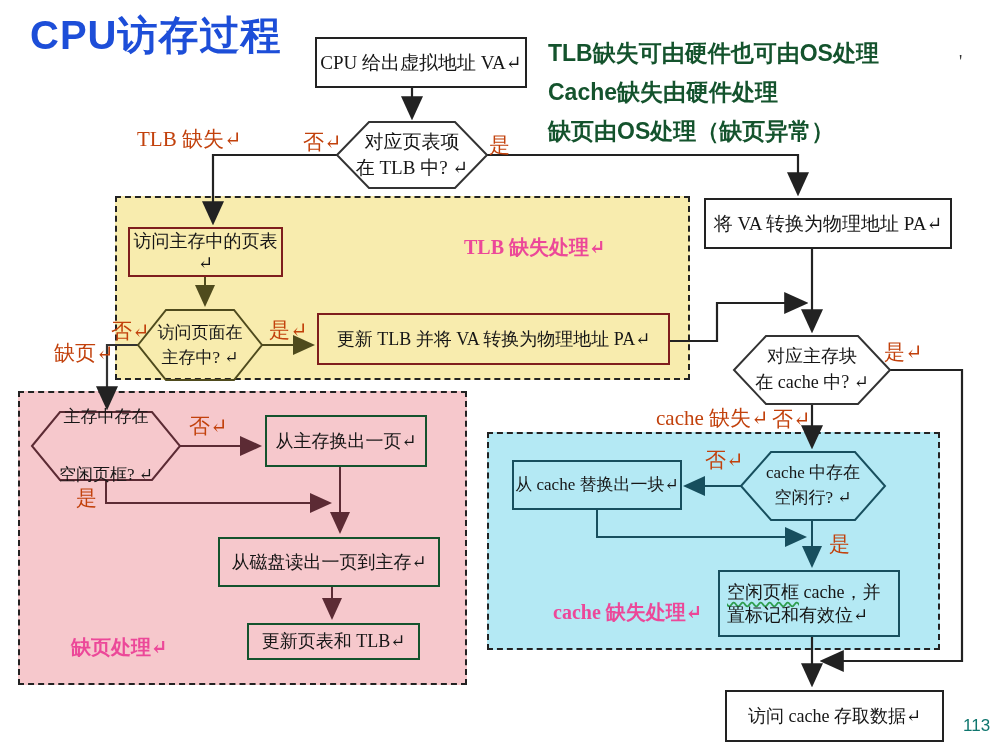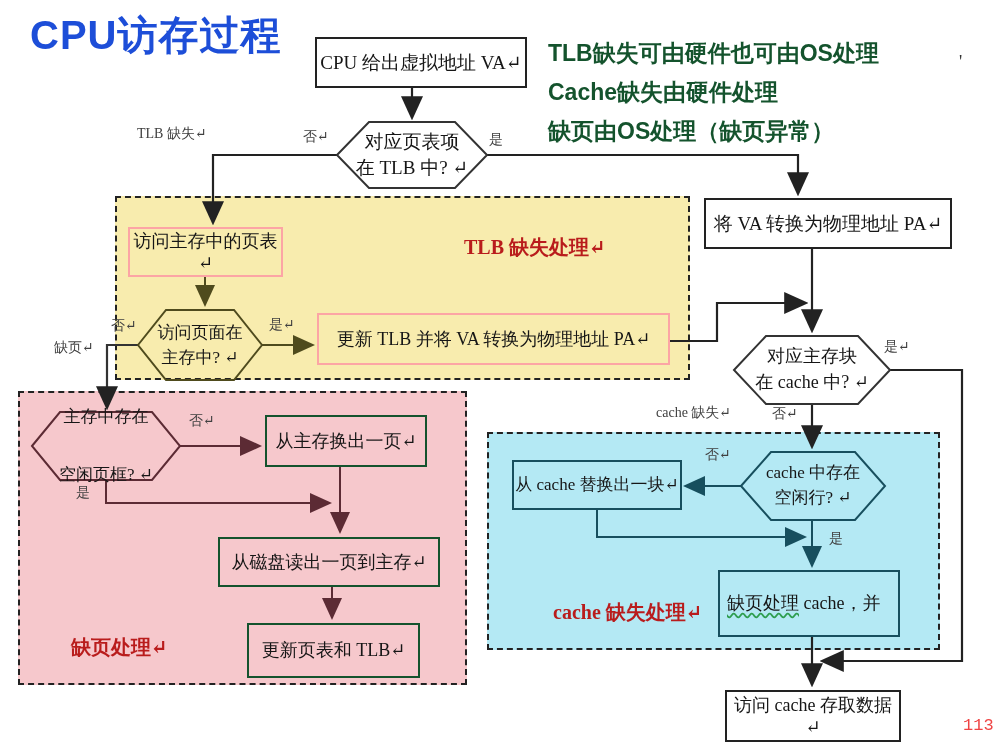--- a/index.html
+++ b/index.html
@@ -6,33 +6,33 @@
   #canvas{position:relative;width:1000px;height:745px;background:#ffffff;overflow:hidden;
           font-family:"Liberation Serif","DejaVu Serif",serif;color:#161616;}
   .region{position:absolute;border:2px dashed #222;box-sizing:border-box;z-index:0;}
   #region-tlb-miss{left:115px;top:196px;width:575px;height:184px;background:#f8ecae;}
   #region-page-fault{left:18px;top:391px;width:449px;height:294px;background:#f6c8cc;}
   #region-cache-miss{left:487px;top:432px;width:453px;height:218px;background:#b4e9f4;}
   svg.wires{position:absolute;left:0;top:0;z-index:1;pointer-events:none;}
   .box{position:absolute;box-sizing:border-box;display:flex;align-items:center;justify-content:center;
        text-align:center;z-index:2;line-height:1.25;}
   .bk{border:2px solid #222;background:#fff;}
-  .ol{border:2px solid #fca5a5;background:transparent;}
+  .ol{border:2px solid #7f1d1d;background:transparent;}
   .mr{border:2px solid #14532d;background:transparent;}
   .tl{border:2px solid #174f5e;background:transparent;}
   .hextext{position:absolute;display:flex;flex-direction:column;align-items:center;justify-content:center;
            text-align:center;z-index:2;}
-  .lbl{position:absolute;white-space:nowrap;z-index:3;font-size:14px;color:#404040;}
-  .rlabel{position:absolute;white-space:nowrap;z-index:3;font-size:20px;font-weight:bold;color:#b91c1c;}
+  .lbl{position:absolute;white-space:nowrap;z-index:3;font-size:21px;color:#c2410c;}
+  .rlabel{position:absolute;white-space:nowrap;z-index:3;font-size:20px;font-weight:bold;color:#ec4899;}
   #title{position:absolute;left:30px;top:8px;font-family:"Liberation Sans","DejaVu Sans",sans-serif;
          font-weight:bold;font-size:40px;color:#1d4ed8;letter-spacing:1px;z-index:3;}
   #notes{position:absolute;left:548px;top:34px;width:445px;font-family:"Liberation Sans","DejaVu Sans",sans-serif;
          font-weight:bold;font-size:23px;line-height:39px;color:#14532d;z-index:3;}
-  #page-num{position:absolute;left:963px;top:716px;font-family:Liberation Mono, monospace;
-            font-size:17px;color:#ef4444;z-index:3;}
+  #page-num{position:absolute;left:963px;top:716px;font-family:Liberation Sans, sans-serif;
+            font-size:17px;color:#0f766e;z-index:3;}
   #tick{position:absolute;left:959px;top:52px;font-size:18px;color:#333;z-index:3;}
   .wavy{text-decoration-line:underline;text-decoration-style:wavy;text-decoration-color:#2e9e4f;
         text-underline-offset:3px;}
   .t19{font-size:19px;} .t18{font-size:18px;} .t17{font-size:17px;}
 </style>
 </head>
 <body>
 
 <div id="canvas">
 
@@ -93,28 +93,29 @@
   </div>
   <div id="tick">'</div>
   <div id="page-num">113</div>
 
   <div class="box bk t19" style="left:315px;top:37px;width:212px;height:51px;">CPU 给出虚拟地址 VA↵</div>
   <div class="box ol t18" style="left:128px;top:227px;width:155px;height:50px;">访问主存中的页表↵</div>
   <div class="box ol t18" style="left:317px;top:313px;width:353px;height:52px;">更新 TLB 并将 VA 转换为物理地址 PA↵</div>
   <div class="box bk t19" style="left:704px;top:198px;width:248px;height:51px;">将 VA 转换为物理地址 PA↵</div>
   <div class="box mr t18" style="left:265px;top:415px;width:162px;height:52px;">从主存换出一页↵</div>
   <div class="box mr t18" style="left:218px;top:537px;width:222px;height:50px;">从磁盘读出一页到主存↵</div>
-  <div class="box mr t18" style="left:247px;top:623px;width:173px;height:55px;">更新页表和 TLB↵</div>
+  <div class="box mr t18" style="left:247px;top:623px;width:173px;height:37px;">更新页表和 TLB↵</div>
   <div class="box tl t17" style="left:512px;top:460px;width:170px;height:50px;">从 cache 替换出一块↵</div>
   <div class="box tl t18" style="left:718px;top:570px;width:182px;height:67px;justify-content:flex-start;text-align:left;padding-left:7px;">
     <div>
-      <span class="wavy">缺页处理</span><span> cache，并</span>
+      <span class="wavy">空闲页框</span><span> cache，并</span>
+      <div>置标记和有效位↵</div>
     </div>
   </div>
-  <div class="box bk t18" style="left:725px;top:690px;width:176px;height:52px;">访问 cache 存取数据↵</div>
+  <div class="box bk t18" style="left:725px;top:690px;width:219px;height:52px;">访问 cache 存取数据↵</div>
 
   <div class="hextext t19" style="left:337px;top:126px;width:150px;height:58px;line-height:26px;">
     <div>对应页表项</div>
     <div>在 TLB 中? ↵</div>
   </div>
   <div class="hextext t17" style="left:138px;top:315px;width:124px;height:60px;line-height:25px;">
     <div>访问页面在</div>
     <div>主存中? ↵</div>
   </div>
   <div class="hextext t18" style="left:734px;top:340px;width:156px;height:58px;line-height:26px;">

